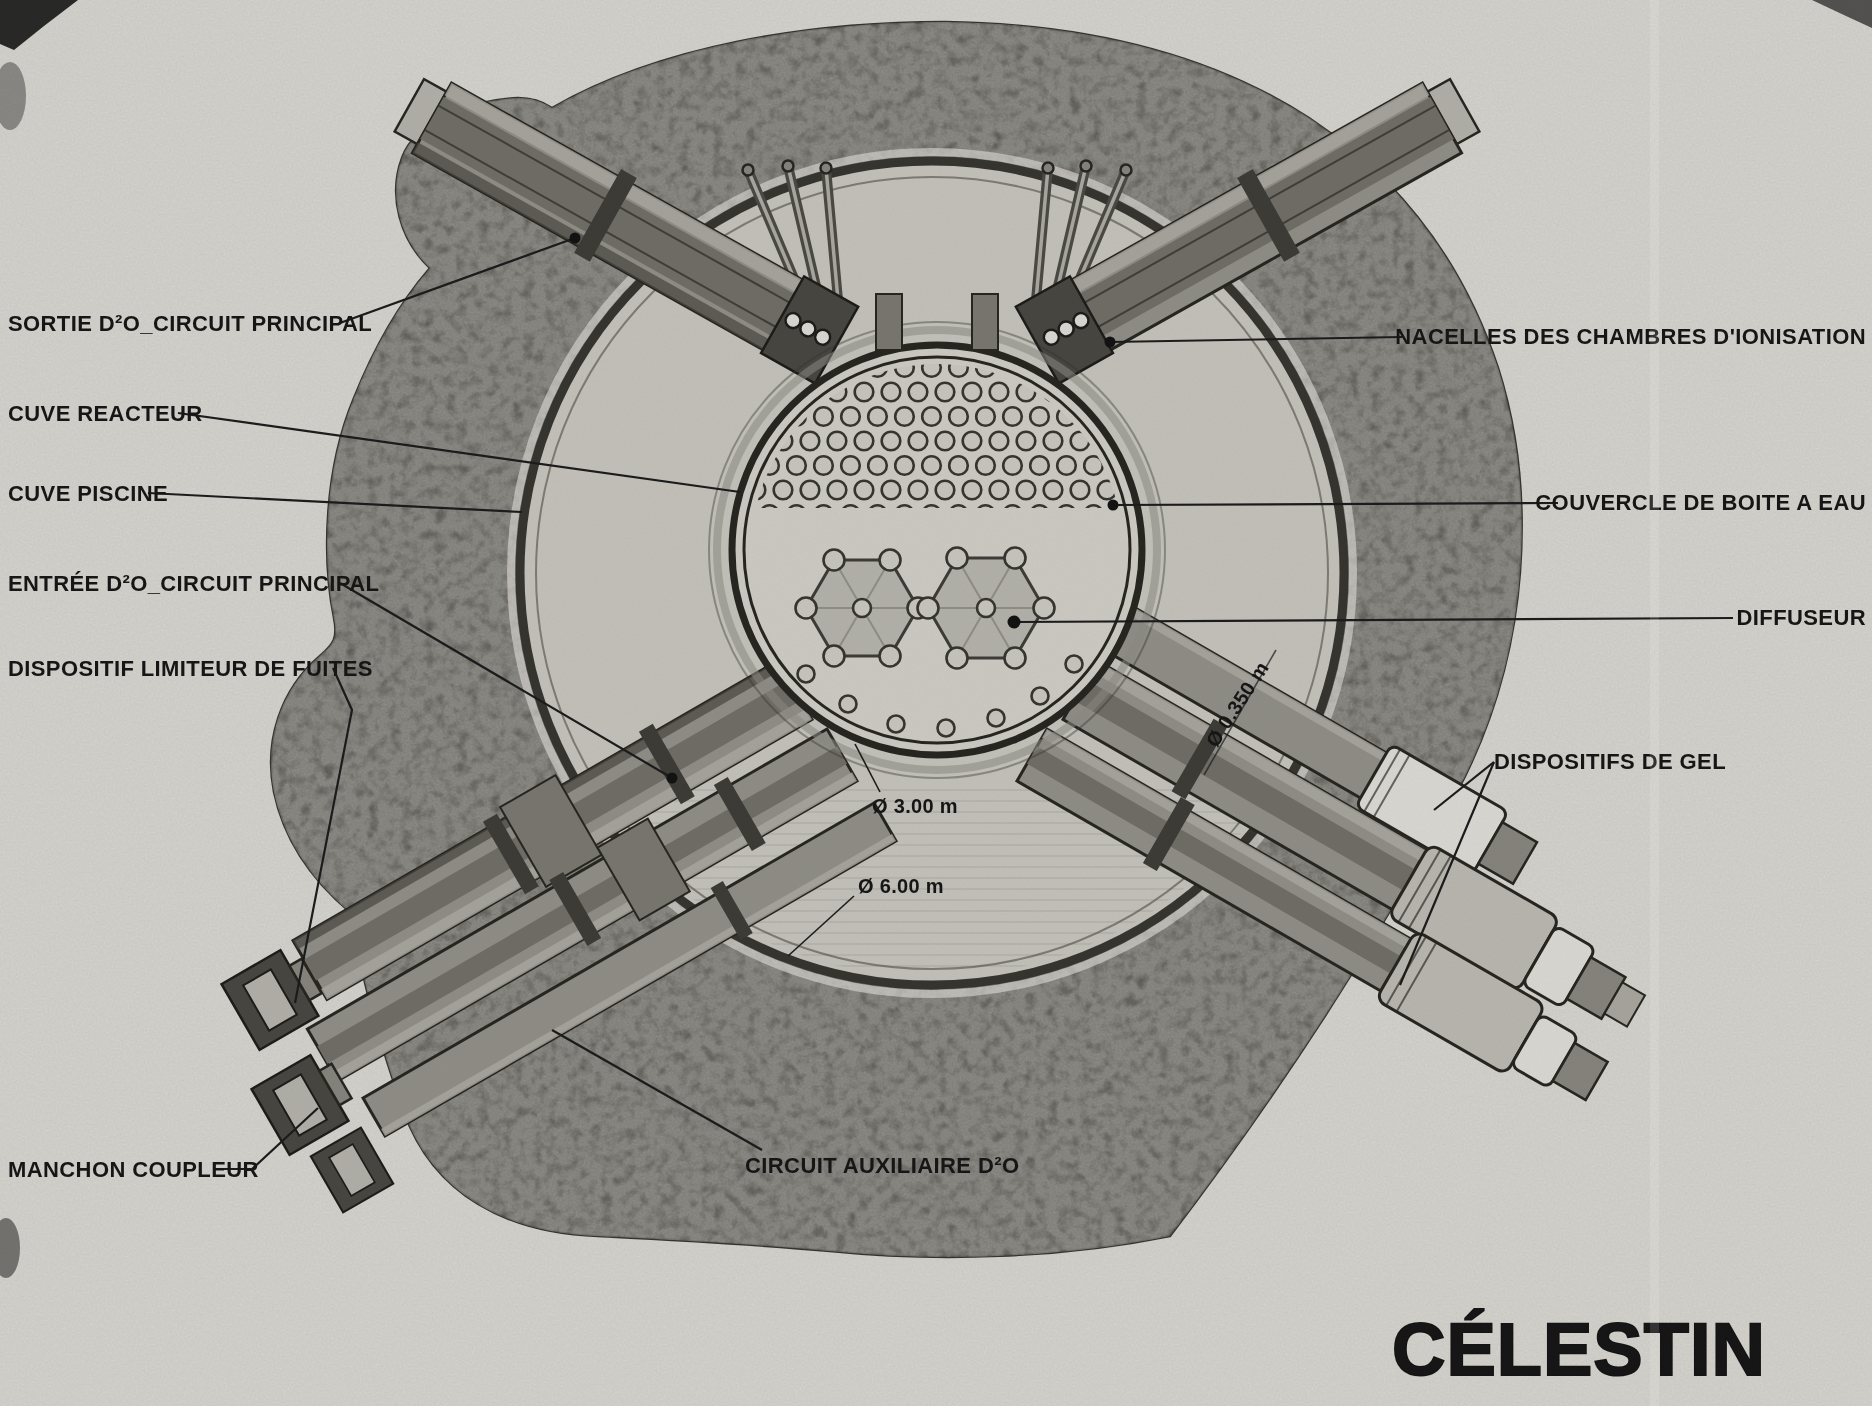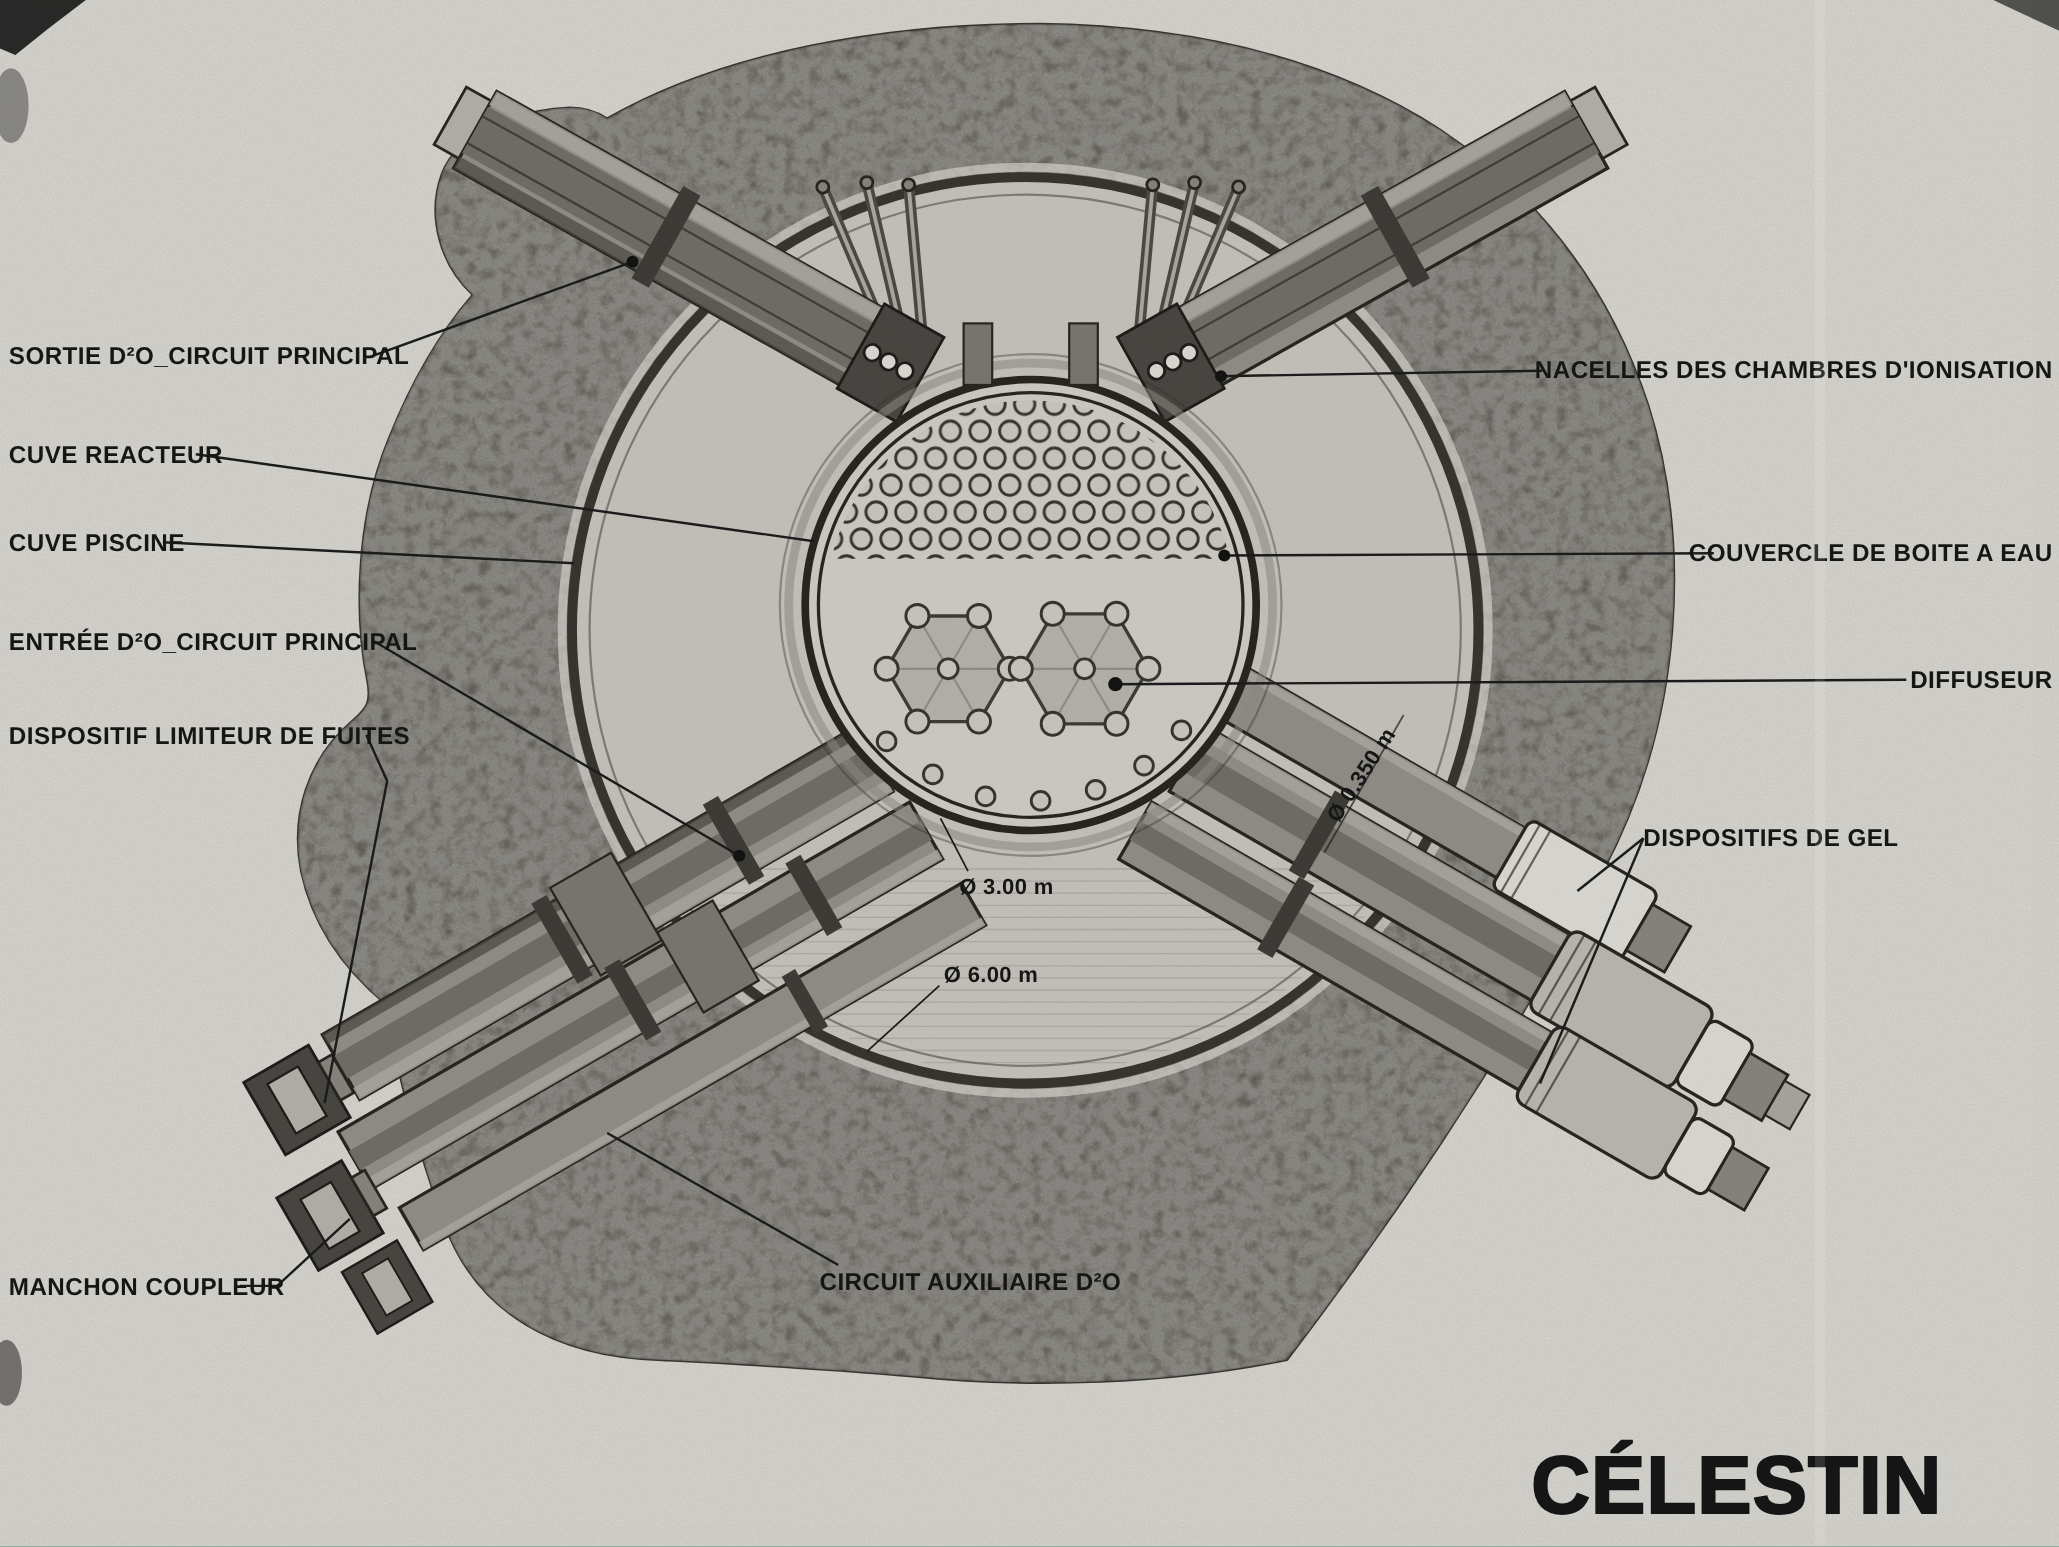--- a/index.html
+++ b/index.html
@@ -1,16 +1,16 @@
 <!DOCTYPE html>
 <html><head>
 <meta charset="utf-8">
 <style>
   html,body{margin:0;padding:0;background:#b8b6b0;}
-  #stage{position:relative;width:1872px;height:1406px;overflow:hidden;background:#15803d;}
+  #stage{position:relative;width:1872px;height:1406px;overflow:hidden;background:#84cc16;}
   svg{display:block;}
   .lbl{font:700 22px "Liberation Sans",sans-serif;fill:#141414;letter-spacing:.4px;}
   .dim{font:700 20px "Liberation Sans",sans-serif;fill:#141414;letter-spacing:.3px;}
   .title-text{font:700 74px "Liberation Sans",sans-serif;letter-spacing:1px;paint-order:stroke;stroke:#121212;stroke-width:2px;}
   .leader{stroke:#1a1a1a;stroke-width:2.2;fill:none;}
   .leader-thin{stroke:#1a1a1a;stroke-width:1.6;fill:none;}
   .dot{fill:#111;}
   .band{fill:#8e8c85;stroke:#26241f;stroke-width:3;}
   .band-core{fill:#6e6c65;}
   .band-hi{fill:#a8a69f;opacity:.85;}

